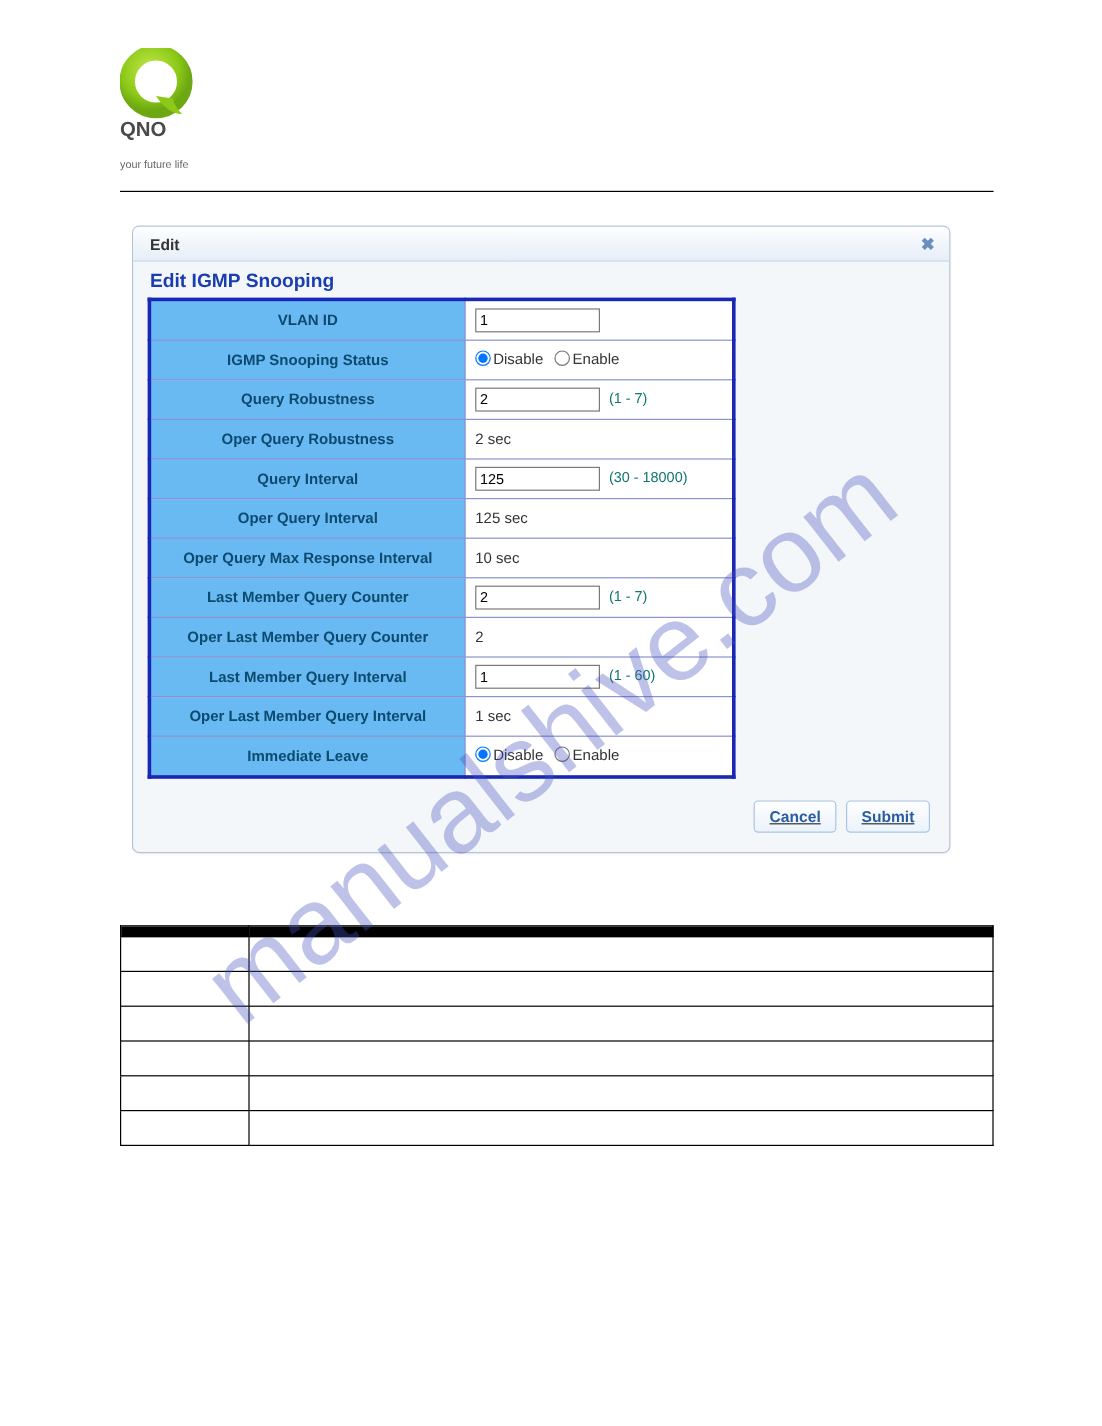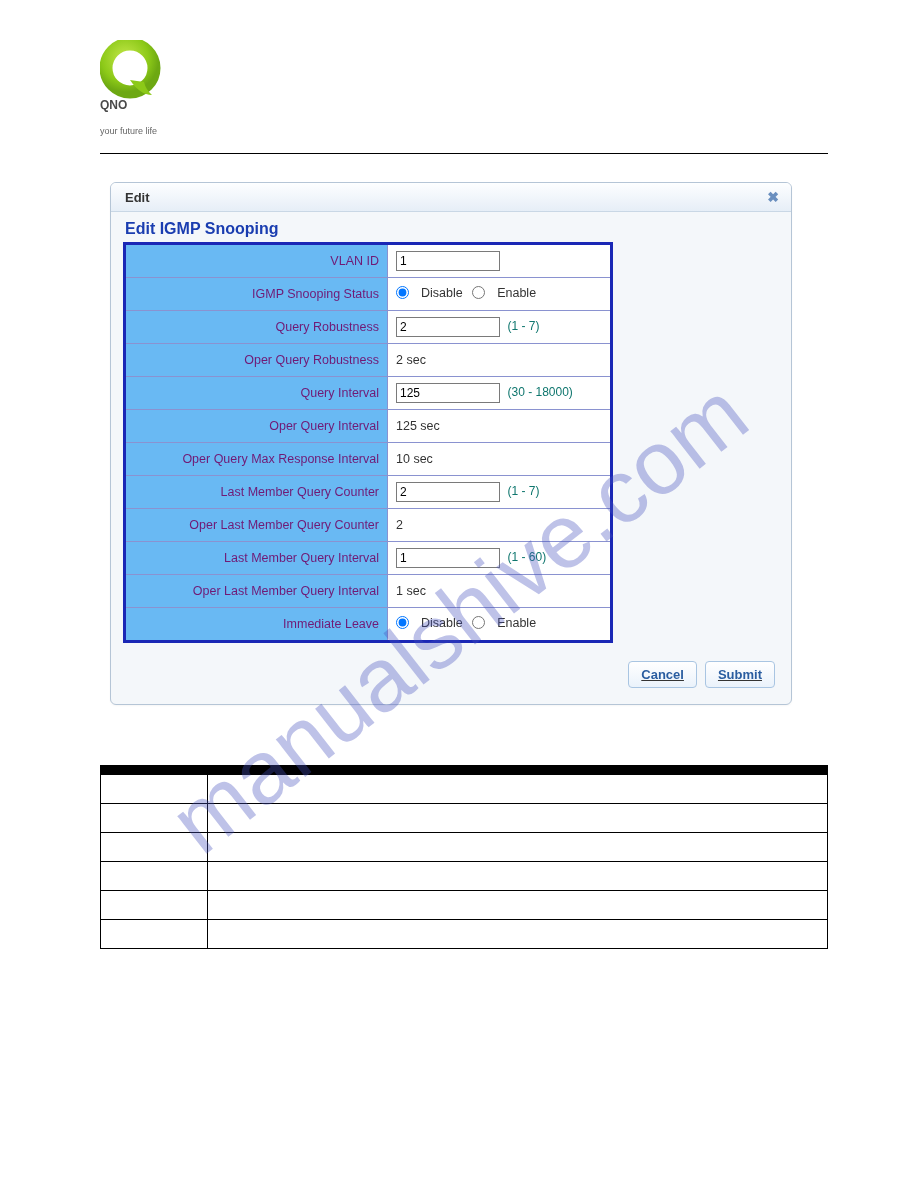--- a/index.html
+++ b/index.html
@@ -20,21 +20,21 @@
 
   
   .logo-block {
     display: inline-block;
   }
   .logo-block svg { display: block; }
   .logo-brand {
     font-family: Arial, sans-serif;
     font-weight: 900;
     letter-spacing: 0px;
-    font-size: 12px;
+    font-size: 17px;
     color: #4a4a4a;
     margin-top: -2px;
   }
   .logo-tagline {
     font-size: 9px;
     color: #666;
     margin-top: 14px;
   }
   .rule {
     border: none;
@@ -108,23 +108,23 @@
   }
   table.form-table td {
     border: 1px solid #8a92d0;
     padding: 4px 8px;
     font-size: 12.5px;
     vertical-align: middle;
     height: 24px;
   }
   td.label-cell {
     background: #69b9f3;
-    color: #701a75;
-    font-weight: normal;
-    text-align: right;
+    color: #0c4a6e;
+    font-weight: bold;
+    text-align: center;
     width: 245px;
   }
   td.value-cell {
     background: #ffffff;
     color: #333;
   }
   td.value-cell input[type=text] {
     width: 96px;
     height: 18px;
     border: 1px solid #7a7a7a;
@@ -133,21 +133,21 @@
     vertical-align: middle;
   }
   .hint {
     color: #0f766e;
     font-size: 12px;
     margin-left: 4px;
   }
   .radio-wrap {
     display: inline-flex;
     align-items: flex-start;
-    gap: 10px;
+    gap: 0;
     margin-right: 6px;
   }
   .radio-wrap input { margin: 0 2px 0 0; }
 
   .button-bar {
     display: flex;
     justify-content: flex-end;
     gap: 8px;
     padding: 18px 4px 6px 0;
     text-decoration: underline;

